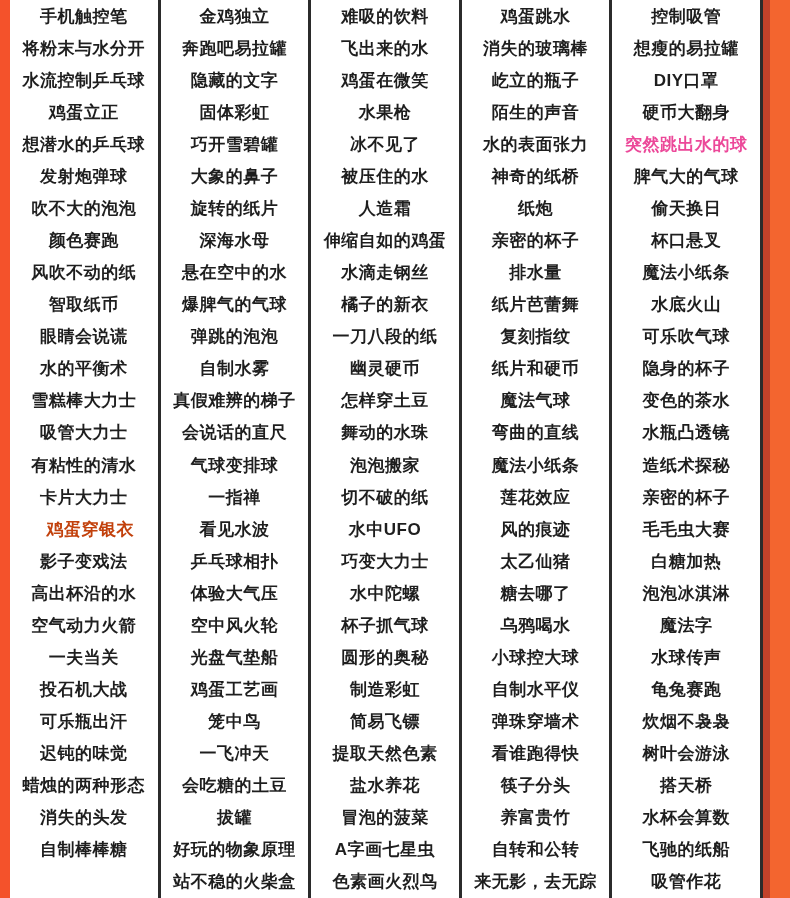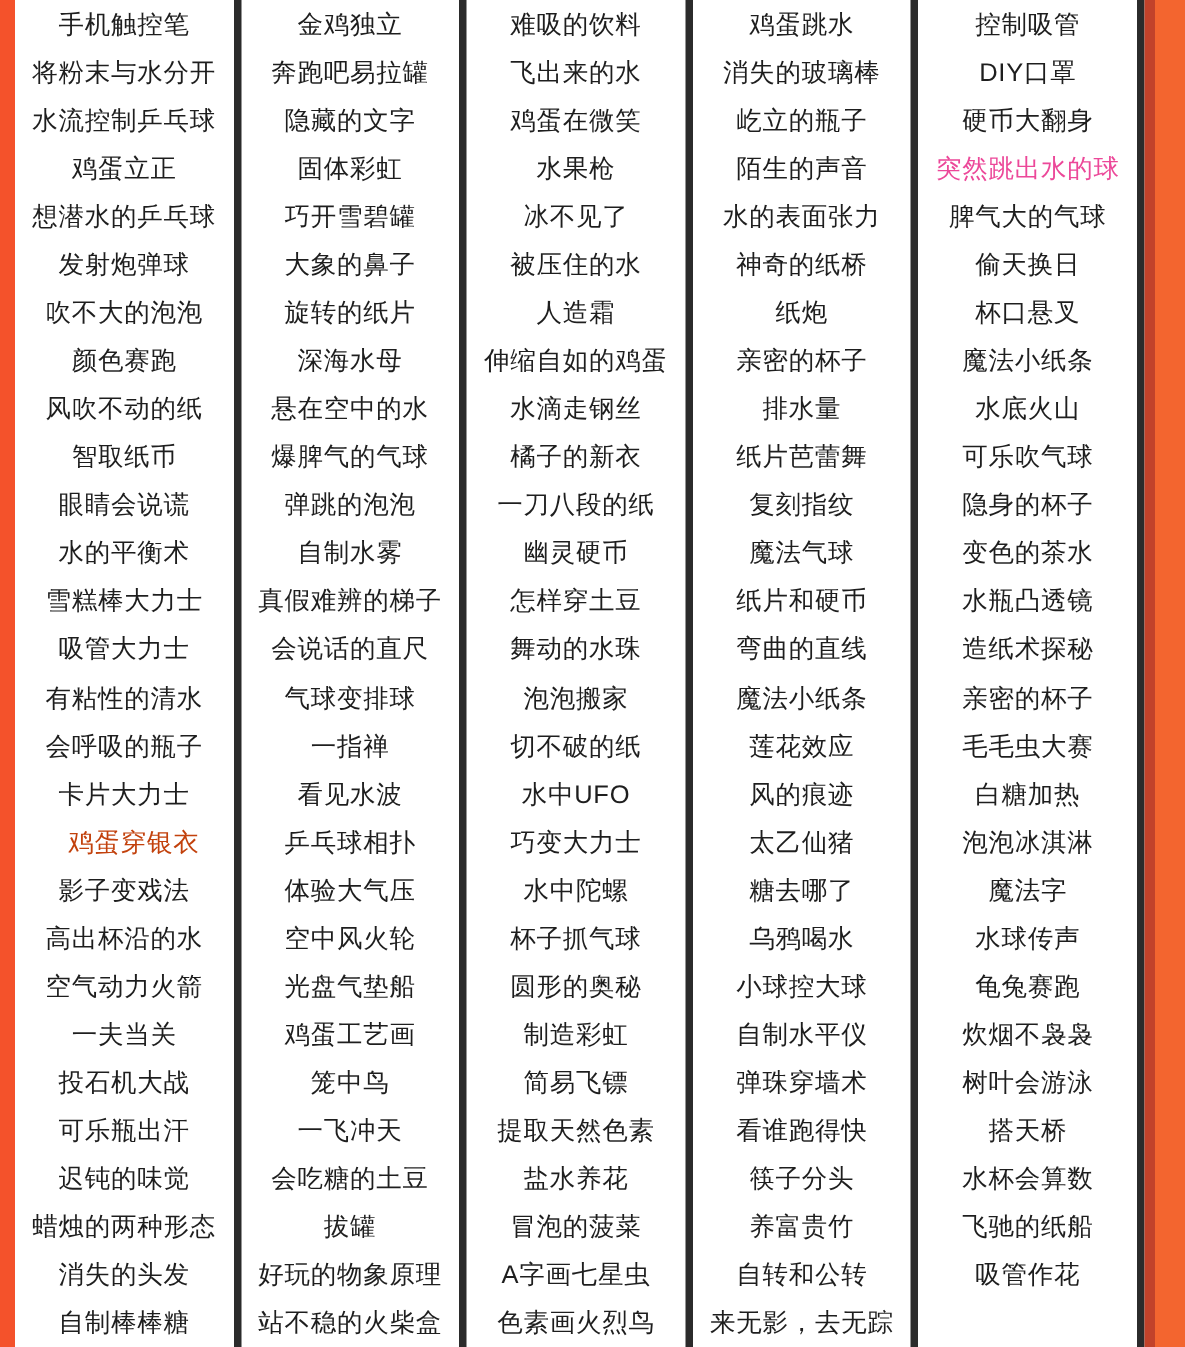--- a/index.html
+++ b/index.html
@@ -27,23 +27,24 @@
   .columns {
     flex: 1 1 auto;
     display: flex;
     flex-direction: row;
     height: 100%;
   }
   .col {
     flex: 1 1 0;
     display: grid;
     grid-template-rows: repeat(28, 1fr);
-    border-right: 5px solid #f97316;
+    border-right: 3px solid #f97316;
     height: 100%;
     min-width: 0;
+    font-weight: bold;
   }
   .cell {
     display: flex;
     align-items: center;
     justify-content: center;
     font-size: 17px;
     color: #1e1e1e;
     white-space: nowrap;
     letter-spacing: 0.5px;
     line-height: 1;
@@ -64,21 +65,20 @@
         <div class="cell" style="color: rgb(30, 30, 30);">发射炮弹球</div>
         <div class="cell" style="color: rgb(30, 30, 30);">吹不大的泡泡</div>
         <div class="cell" style="color: rgb(30, 30, 30);">颜色赛跑</div>
         <div class="cell" style="color: rgb(30, 30, 30);">风吹不动的纸</div>
         <div class="cell" style="color: rgb(30, 30, 30);">智取纸币</div>
         <div class="cell" style="color: rgb(30, 30, 30);">眼睛会说谎</div>
         <div class="cell" style="color: rgb(30, 30, 30);">水的平衡术</div>
         <div class="cell" style="color: rgb(30, 30, 30);">雪糕棒大力士</div>
         <div class="cell" style="color: rgb(30, 30, 30);">吸管大力士</div>
         <div class="cell" style="color: rgb(30, 30, 30);">有粘性的清水</div>
-        <div class="cell" style="color: rgb(30, 30, 30);">会呼吸的瓶子</div>
         <div class="cell" style="color: rgb(30, 30, 30);">卡片大力士</div>
         <div class="cell" style="color: #c2410c; padding-left: 13px;">鸡蛋穿银衣</div>
         <div class="cell" style="color: rgb(30, 30, 30);">影子变戏法</div>
         <div class="cell" style="color: rgb(30, 30, 30);">高出杯沿的水</div>
         <div class="cell" style="color: rgb(30, 30, 30);">空气动力火箭</div>
         <div class="cell" style="color: rgb(30, 30, 30);">一夫当关</div>
         <div class="cell" style="color: rgb(30, 30, 30);">投石机大战</div>
         <div class="cell" style="color: rgb(30, 30, 30);">可乐瓶出汗</div>
         <div class="cell" style="color: rgb(30, 30, 30);">迟钝的味觉</div>
         <div class="cell" style="color: rgb(30, 30, 30);">蜡烛的两种形态</div>
@@ -150,40 +150,41 @@
         <div class="cell" style="color: rgb(30, 30, 30);">消失的玻璃棒</div>
         <div class="cell" style="color: rgb(30, 30, 30);">屹立的瓶子</div>
         <div class="cell" style="color: rgb(30, 30, 30);">陌生的声音</div>
         <div class="cell" style="color: rgb(30, 30, 30);">水的表面张力</div>
         <div class="cell" style="color: rgb(30, 30, 30);">神奇的纸桥</div>
         <div class="cell" style="color: rgb(30, 30, 30);">纸炮</div>
         <div class="cell" style="color: rgb(30, 30, 30);">亲密的杯子</div>
         <div class="cell" style="color: rgb(30, 30, 30);">排水量</div>
         <div class="cell" style="color: rgb(30, 30, 30);">纸片芭蕾舞</div>
         <div class="cell" style="color: rgb(30, 30, 30);">复刻指纹</div>
+        <div class="cell" style="color: rgb(30, 30, 30);">纸片和硬币</div>
         <div class="cell" style="color: rgb(30, 30, 30);">魔法气球</div>
-        <div class="cell" style="color: rgb(30, 30, 30);">纸片和硬币</div>
         <div class="cell" style="color: rgb(30, 30, 30);">弯曲的直线</div>
         <div class="cell" style="color: rgb(30, 30, 30);">魔法小纸条</div>
         <div class="cell" style="color: rgb(30, 30, 30);">莲花效应</div>
         <div class="cell" style="color: rgb(30, 30, 30);">风的痕迹</div>
         <div class="cell" style="color: rgb(30, 30, 30);">太乙仙猪</div>
         <div class="cell" style="color: rgb(30, 30, 30);">糖去哪了</div>
         <div class="cell" style="color: rgb(30, 30, 30);">乌鸦喝水</div>
         <div class="cell" style="color: rgb(30, 30, 30);">小球控大球</div>
         <div class="cell" style="color: rgb(30, 30, 30);">自制水平仪</div>
         <div class="cell" style="color: rgb(30, 30, 30);">弹珠穿墙术</div>
         <div class="cell" style="color: rgb(30, 30, 30);">看谁跑得快</div>
         <div class="cell" style="color: rgb(30, 30, 30);">筷子分头</div>
         <div class="cell" style="color: rgb(30, 30, 30);">养富贵竹</div>
         <div class="cell" style="color: rgb(30, 30, 30);">自转和公转</div>
         <div class="cell" style="color: rgb(30, 30, 30);">来无影，去无踪</div>
       </div>
       <div class="col" style="border-right-color: rgb(43, 43, 43);">
         <div class="cell" style="color: rgb(30, 30, 30);">控制吸管</div>
+        <div class="cell" style="color: rgb(30, 30, 30);">想瘦的易拉罐</div>
         <div class="cell" style="color: rgb(30, 30, 30);">DIY口罩</div>
         <div class="cell" style="color: rgb(30, 30, 30);">硬币大翻身</div>
         <div class="cell" style="color: #ec4899;">突然跳出水的球</div>
         <div class="cell" style="color: rgb(30, 30, 30);">脾气大的气球</div>
         <div class="cell" style="color: rgb(30, 30, 30);">偷天换日</div>
         <div class="cell" style="color: rgb(30, 30, 30);">杯口悬叉</div>
         <div class="cell" style="color: rgb(30, 30, 30);">魔法小纸条</div>
         <div class="cell" style="color: rgb(30, 30, 30);">水底火山</div>
         <div class="cell" style="color: rgb(30, 30, 30);">可乐吹气球</div>
         <div class="cell" style="color: rgb(30, 30, 30);">隐身的杯子</div>

